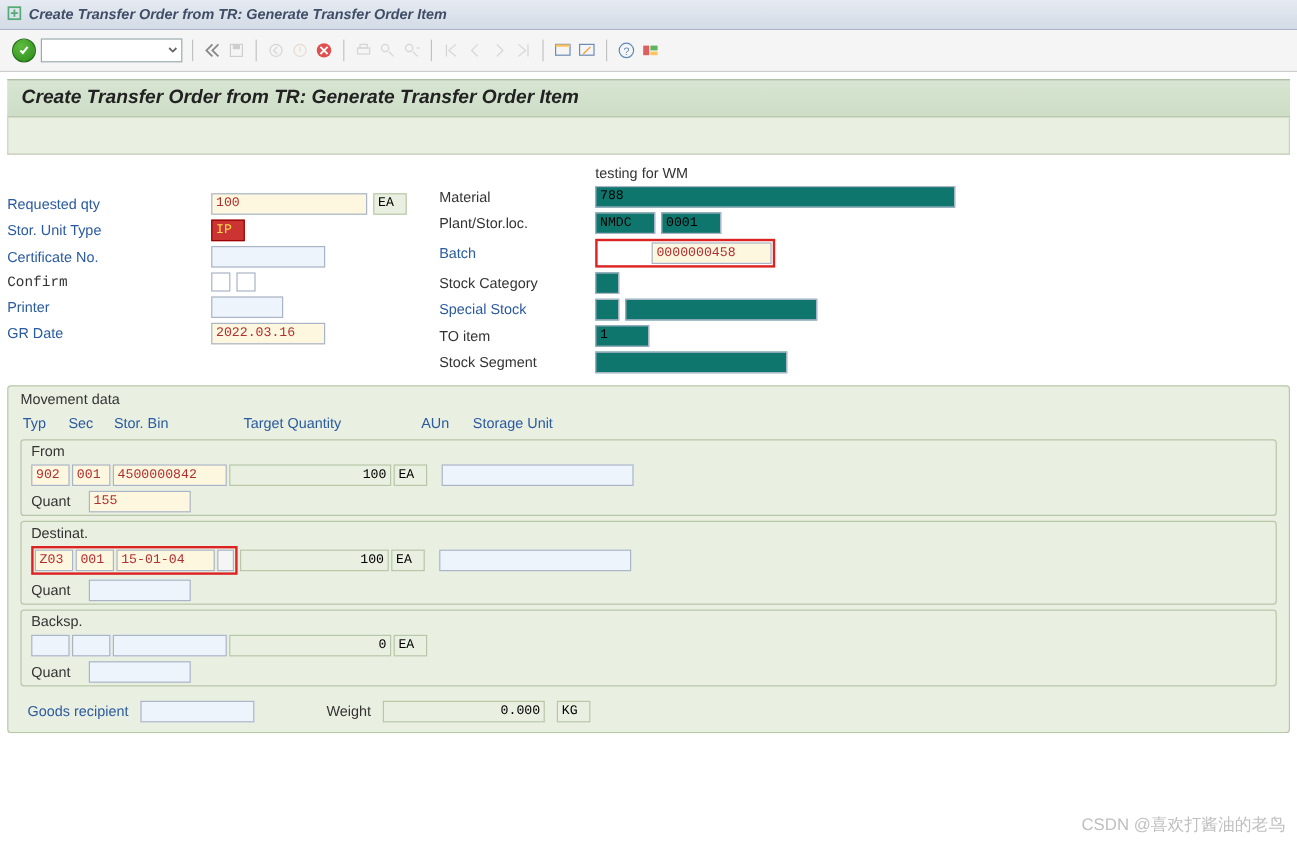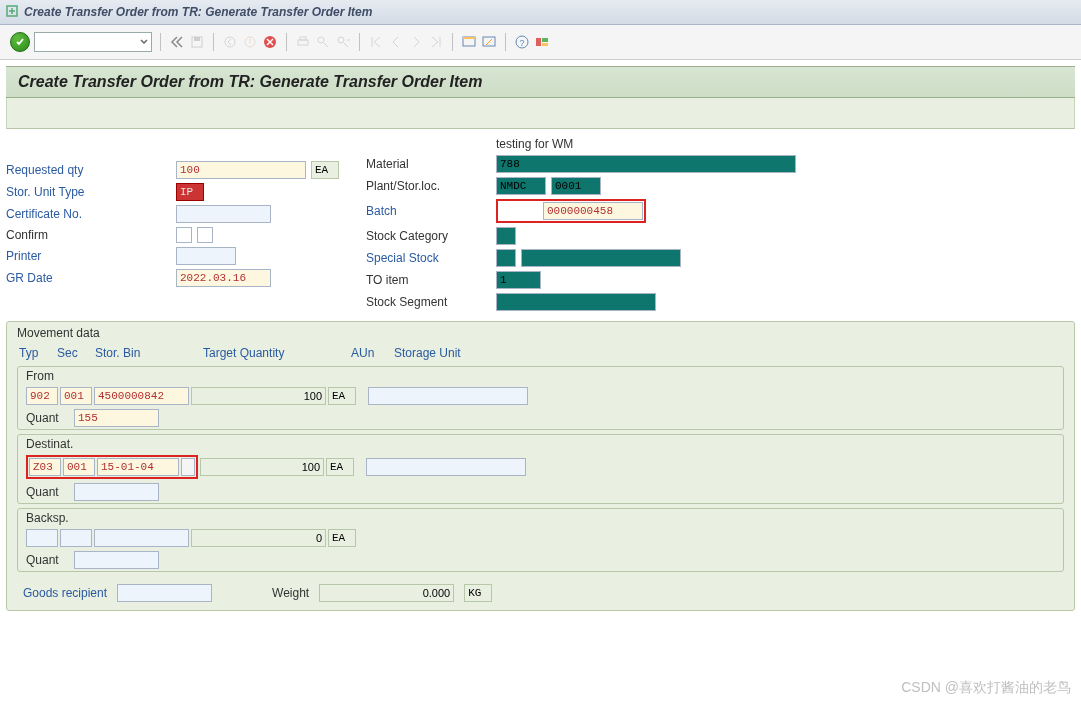--- a/index.html
+++ b/index.html
@@ -28,21 +28,21 @@
   .twocol{display:flex;align-items:center;gap:30px}
   .left-col{width:330px}
   .right-col{flex:1}
   .redbox{border:2px solid #d22;padding:1px;display:inline-block}
   .panel{border:1px solid #b9c7a9;background:#e9efe1;margin:10px 6px 0 6px;border-radius:3px}
   .panel-title{padding:4px 10px;color:#333}
   .colhead{display:flex;gap:8px;padding:2px 12px;color:#2a5aa0}
   .sub{border:1px solid #b9c7a9;margin:4px 10px;border-radius:3px;background:#e9efe1}
   .sub-title{padding:2px 8px;color:#333}
   .sub-row{display:flex;align-items:center;gap:2px;padding:2px 8px}
-  .mono{font-family:Liberation Sans, sans-serif}
+  .mono{font-family:Liberation Mono, monospace}
   .rt{text-align:right}
   .bottom{display:flex;align-items:center;gap:10px;padding:8px 16px}
   .watermark{position:fixed;right:10px;bottom:6px;color:#bfbfbf;font-size:14px;pointer-events:none}
 </style>
 </head>
 <body>
 
 <div class="titlebar">
   <span>
     <svg viewBox="0 0 12 12">
@@ -174,21 +174,21 @@
 
     <div class="left-col frm">
       <span class="lbl">Requested qty</span>
       <div class="row">
         <input class="in req" style="width: 130px;" value="100">
         <input class="in out" style="width: 28px;" value="EA">
       </div>
 
       <span class="lbl">Stor. Unit Type</span>
       <div class="row">
-        <input class="in" style="width: 28px; color: #e5e5e5; background: rgb(204, 51, 51); border-color: rgb(153, 0, 0);" value="IP">
+        <input class="in" style="width: 28px; color: #fde047; background: rgb(204, 51, 51); border-color: rgb(153, 0, 0);" value="IP">
       </div>
 
       <span class="lbl">Certificate No.</span>
       <input class="in" style="width: 95px;" value="">
 
       <span class="lbl plain mono">Confirm</span>
       <div class="row">
         <span class="chk"></span>
         <span class="chk"></span>
       </div>

